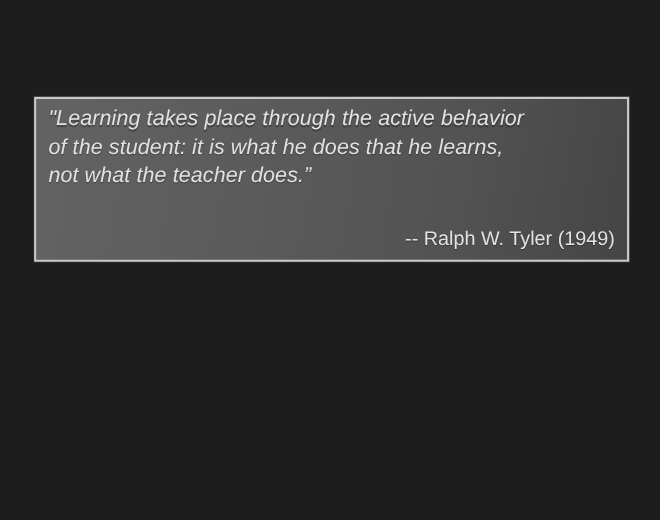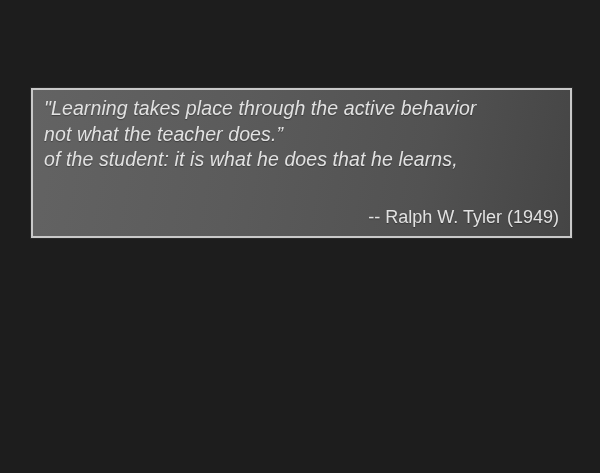--- a/index.html
+++ b/index.html
@@ -74,22 +74,22 @@
 </head>
 <body>
 
 <div class="slide-canvas">
 
   <div class="quote-frame">
     <div class="quote-inner">
 
       <div class="quote-body">
         <div class="quote-line">"Learning takes place through the active behavior</div>
+        <div class="quote-line">of the student: it is what he does that he learns,</div>
         <div class="quote-line">not what the teacher does.”</div>
-        <div class="quote-line">of the student: it is what he does that he learns,</div>
       </div>
 
       <div class="attribution">-- Ralph W. Tyler (1949)</div>
 
     </div>
   </div>
 
 </div>
 
 </body></html>

